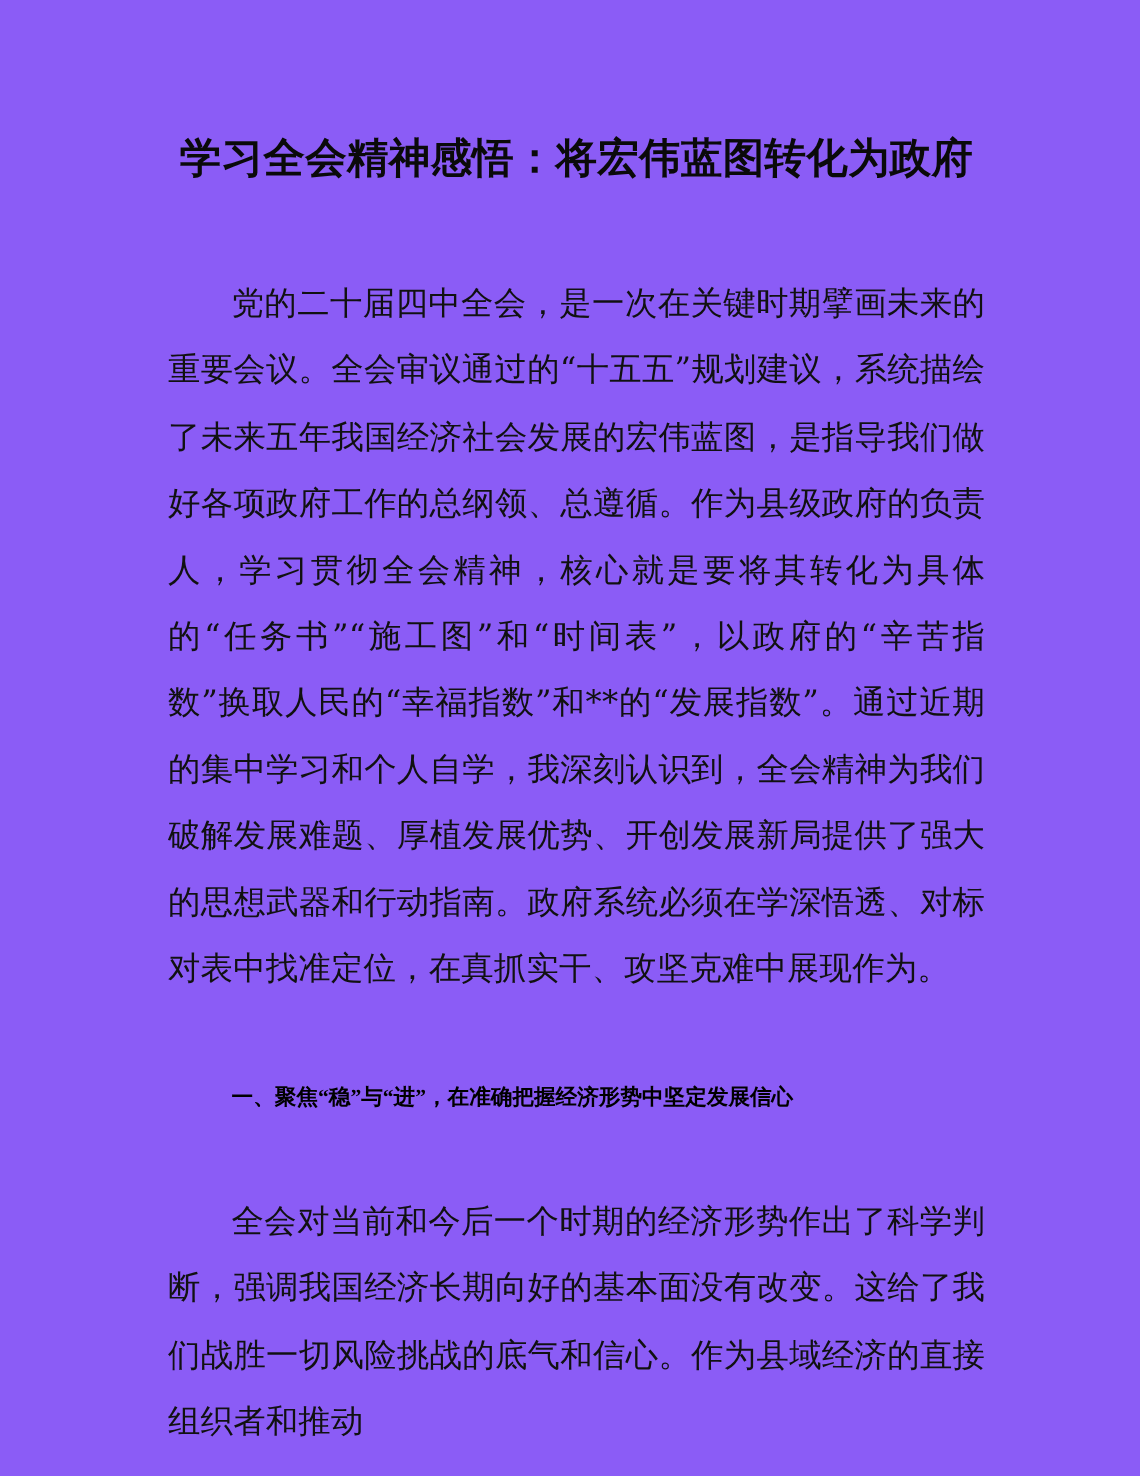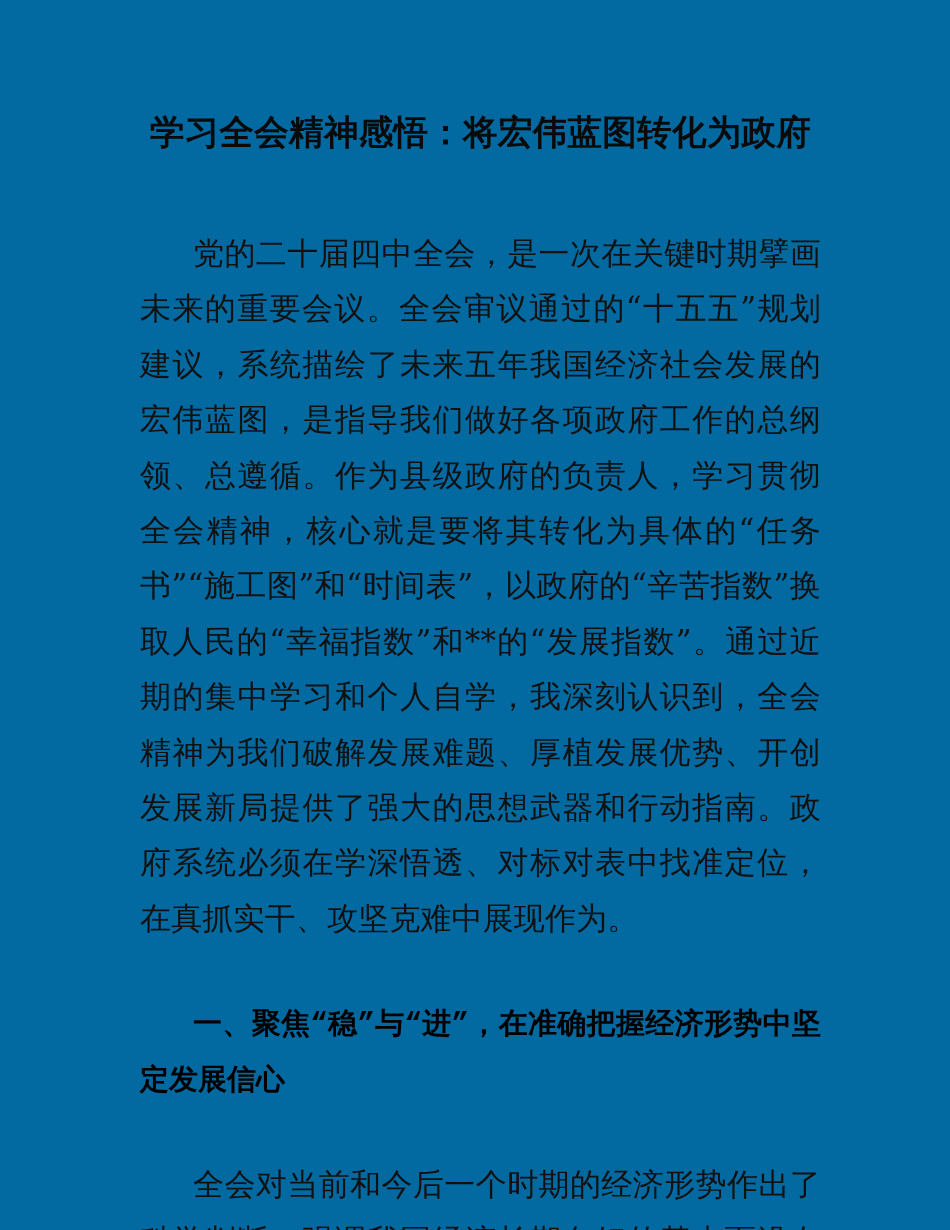--- a/index.html
+++ b/index.html
@@ -13,21 +13,21 @@
     overflow: hidden;
     font-family: "Liberation Serif", "DejaVu Serif", serif;
     color: #000000;
     -webkit-font-smoothing: antialiased;
   }
 
   #page {
     position: relative;
     width: 950px;
     height: 1230px;
-    background: #0369a1;
+    background: #8b5cf6;
     box-sizing: border-box;
   }
 
   
   #content {
     position: absolute;
     left: 140px;
     top: 0;
     width: 681px;
   }
@@ -47,36 +47,36 @@
   }
 
   
   .title-gap { height: 66px; }
 
   
   .para {
     margin: 0;
     padding: 0;
     font-family: "DejaVu Serif", "Liberation Serif", serif;
-    font-size: 31px;
+    font-size: 27px;
     line-height: 55.4px;
     text-align: justify;
     text-justify: inter-ideograph;
     text-indent: 53px;
     letter-spacing: 0.15px;
     color: #111111;
     font-weight: 400;
   }
 
   
   .section-heading {
     margin: 0;
     padding: 0;
-    font-family: Liberation Mono, monospace;
-    font-size: 29px;
+    font-family: Liberation Serif, serif;
+    font-size: 18px;
     line-height: 55.4px;
     font-weight: bold;
     text-align: justify;
     text-justify: inter-ideograph;
     text-indent: 53px;
     color: #000000;
   }
 
   .gap-before-heading { height: 52px; }
   .gap-after-heading  { height: 48px; }

